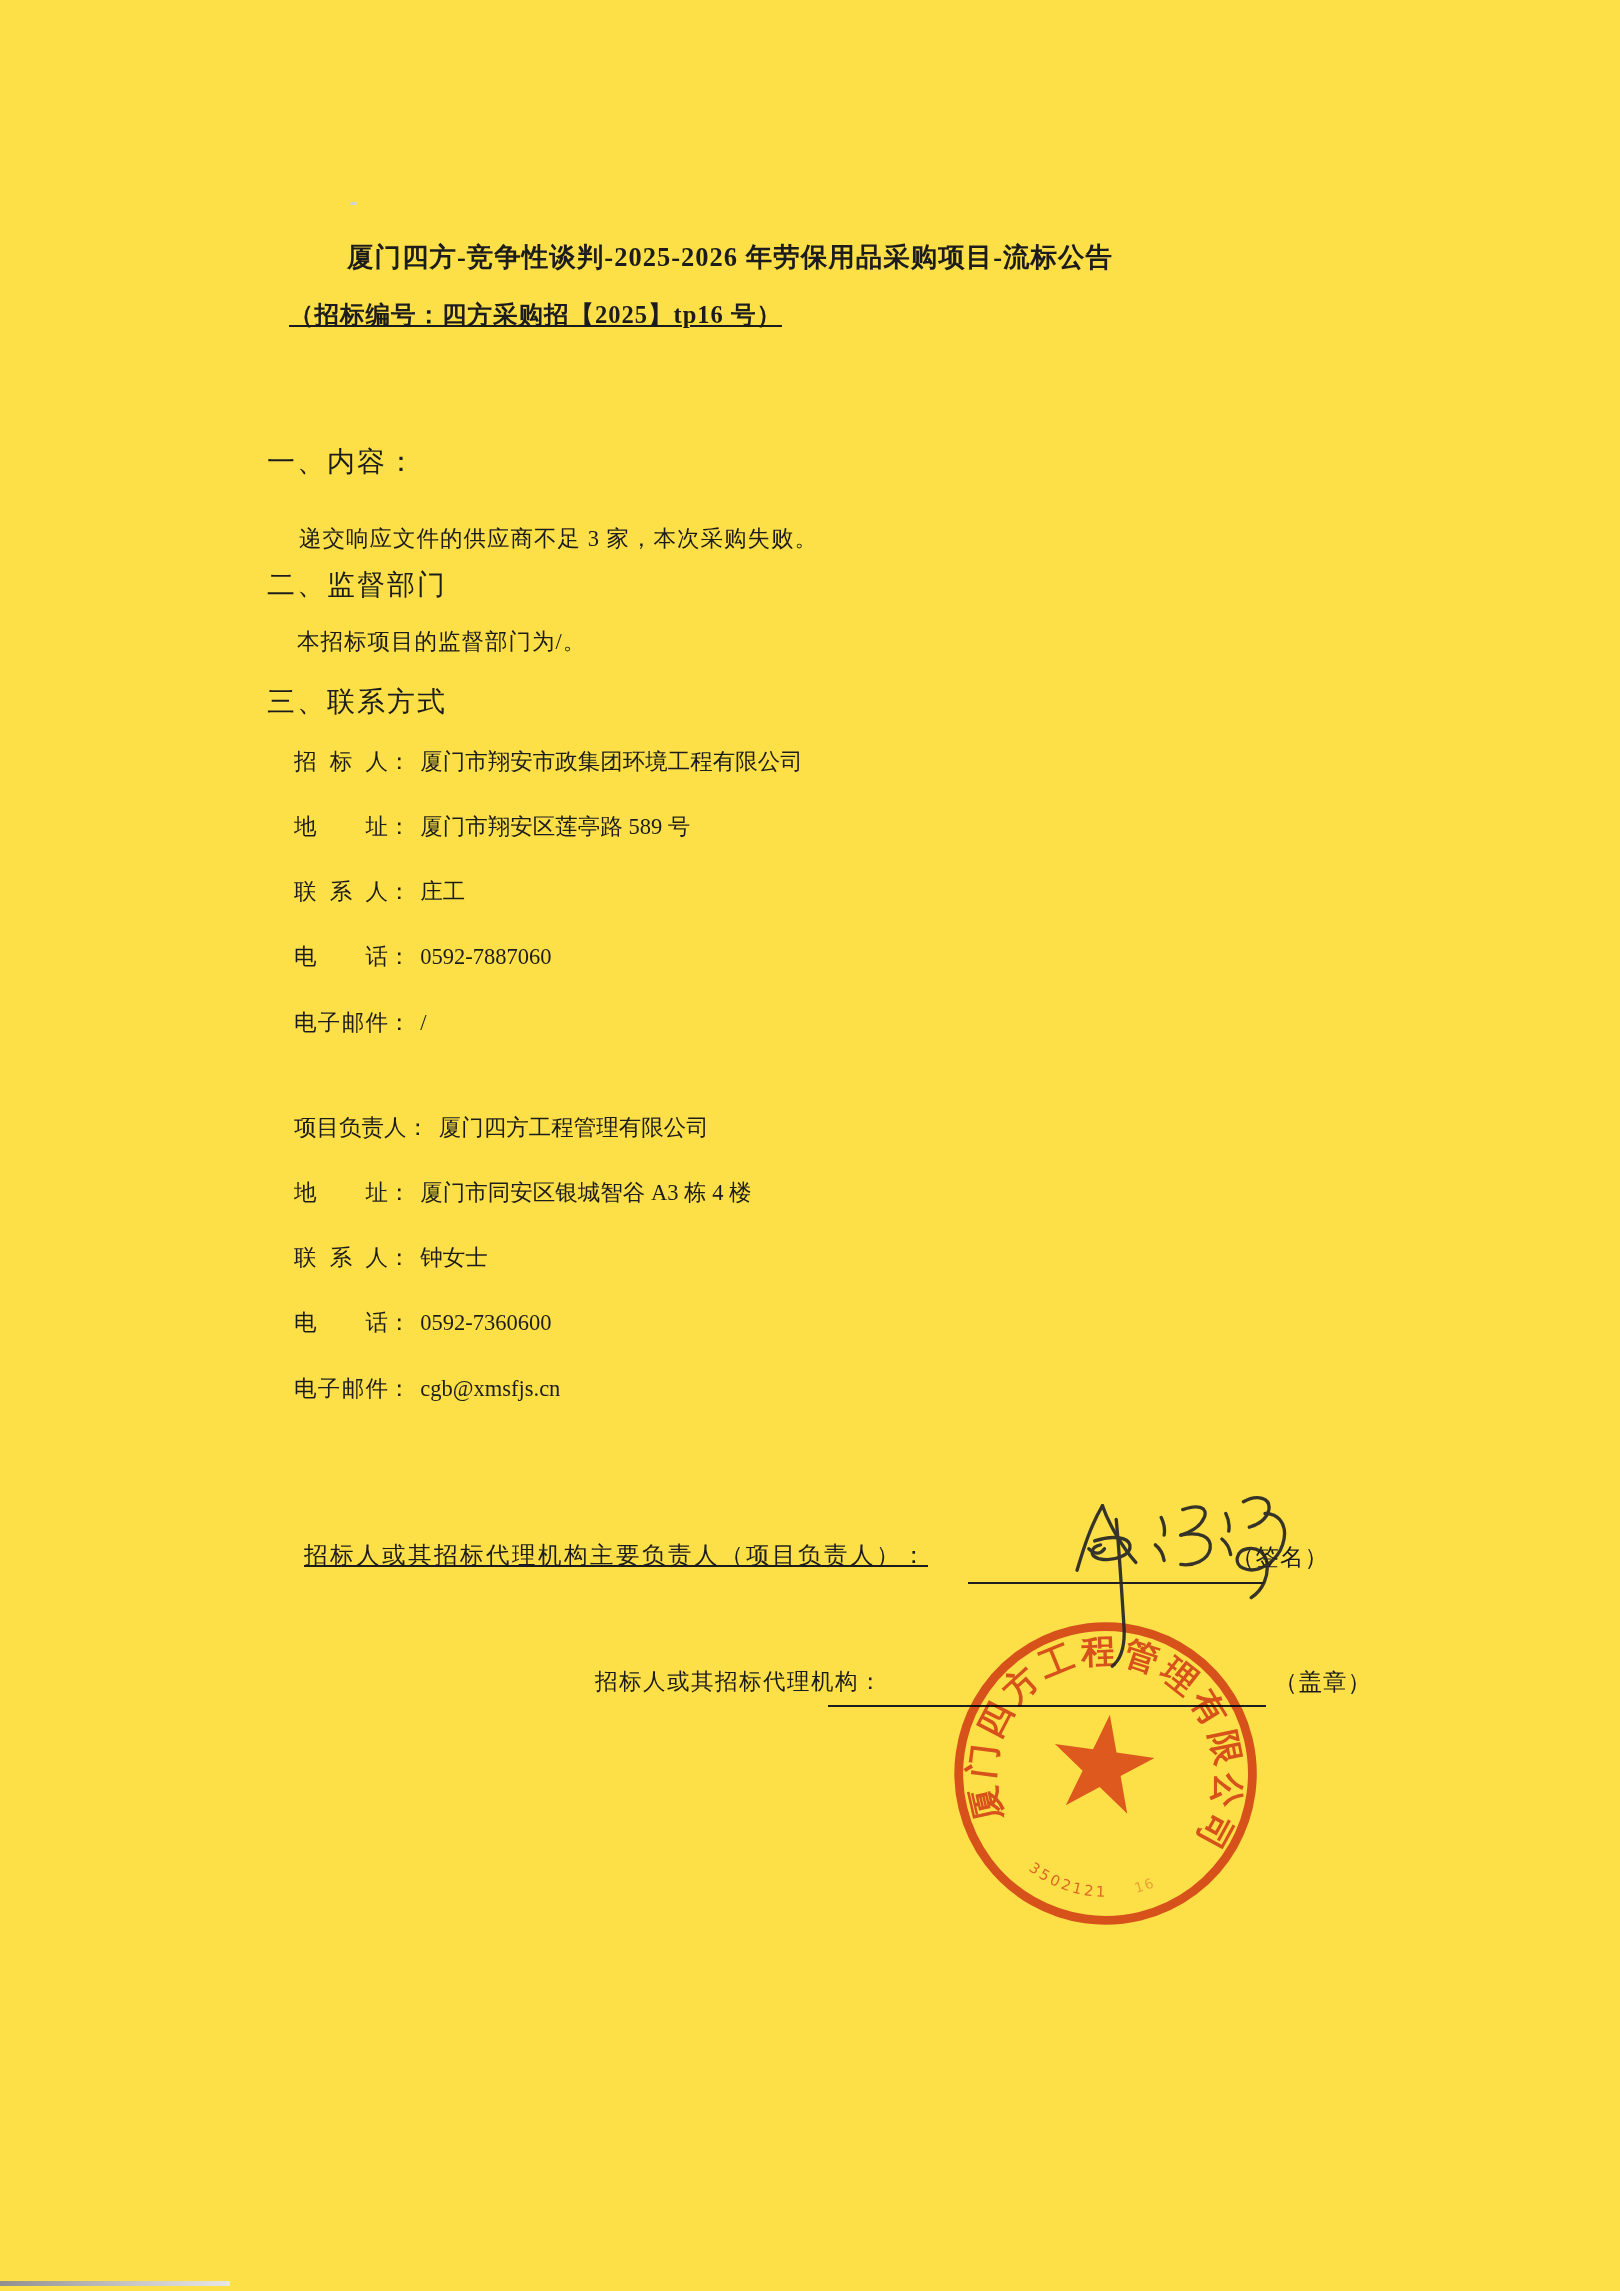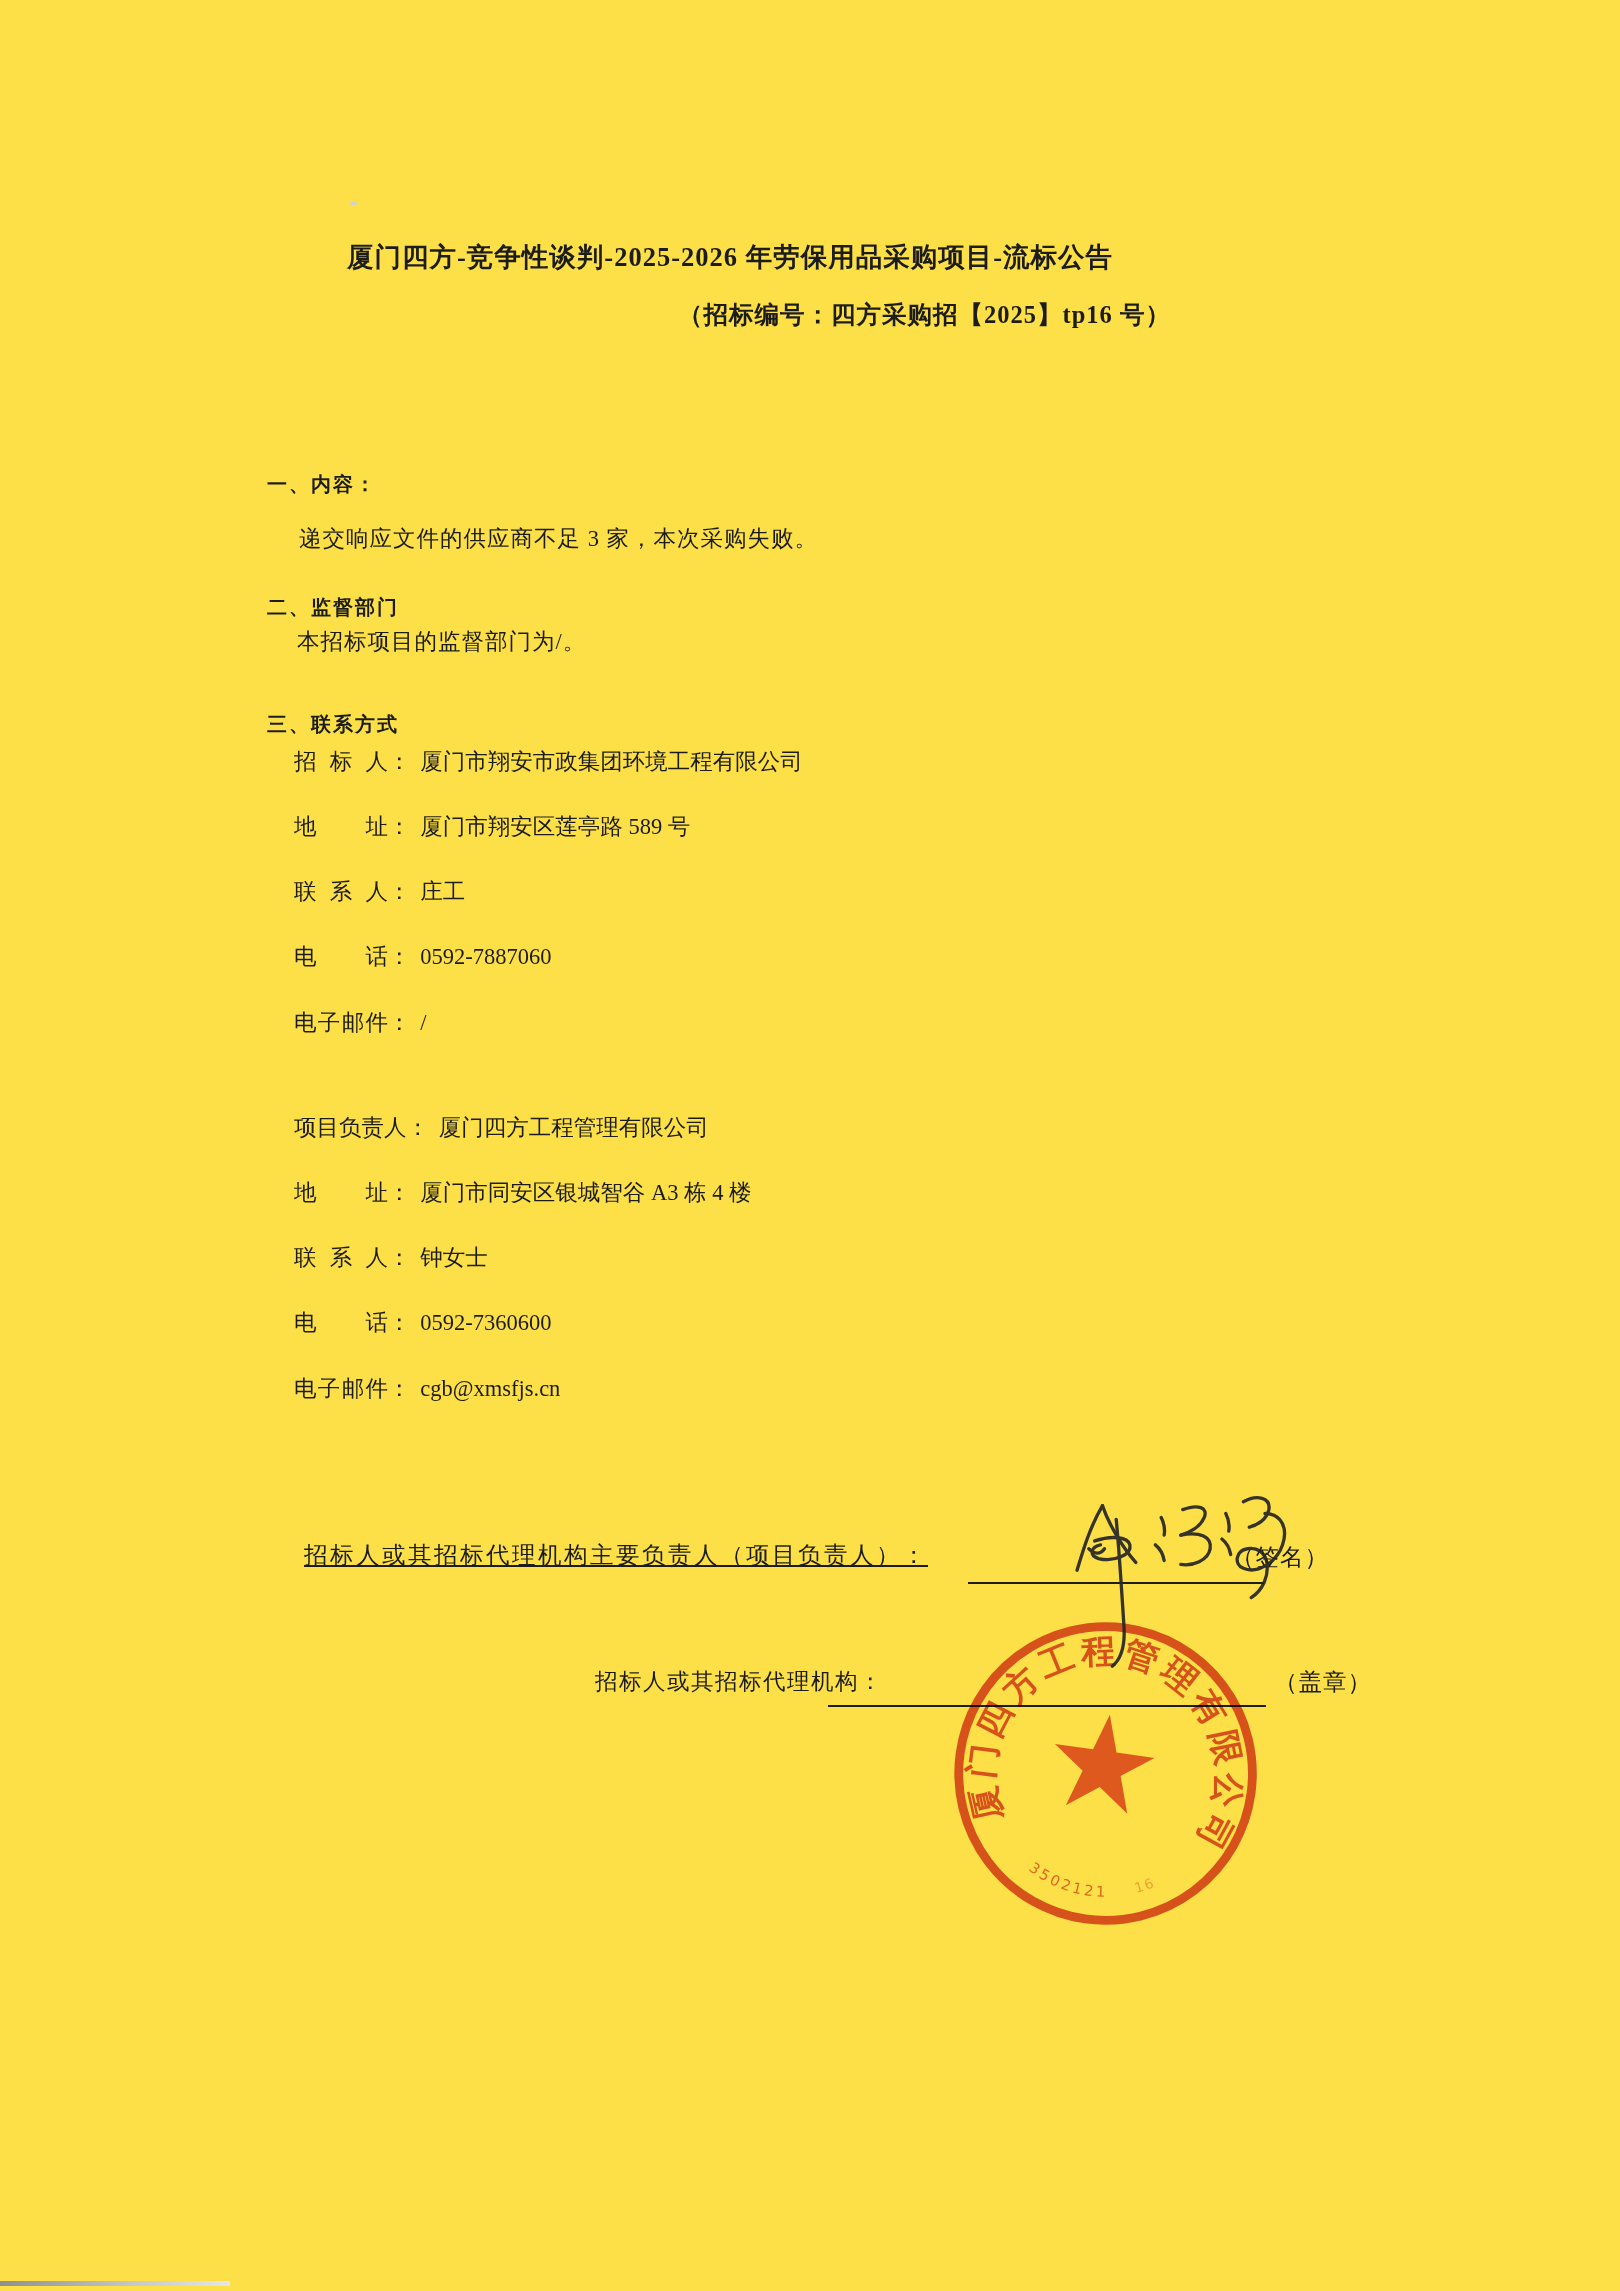--- a/index.html
+++ b/index.html
@@ -4,22 +4,22 @@
 <style>
   html,body{margin:0;padding:0;background:#888;}
   .page{
     position:relative;width:1620px;height:2292px;margin:0 auto;
     background:#fde047;overflow:hidden;
     font-family:"Liberation Serif","DejaVu Serif",serif;
     color:#1c1c1c;
   }
   .abs{position:absolute;line-height:1.25;white-space:nowrap;}
   .title{left:289px;top:241px;width:882px;text-align:center;font-size:26.5px;font-weight:bold;letter-spacing:1px;}
-  .subtitle{left:289px;top:300px;width:882px;text-align:right;font-size:24.5px;font-weight:bold;letter-spacing:1px;}
-  .sec-h{font-size:20px;font-weight:bold;letter-spacing:2px;margin-top:28px;}
+  .subtitle{left:289px;top:300px;width:882px;text-align:left;font-size:24.5px;font-weight:bold;letter-spacing:1px;text-decoration:underline;}
+  .sec-h{font-size:28px;font-weight:normal;letter-spacing:2px;}
   .sec-b{font-size:22.5px;letter-spacing:1px;}
   .contacts{display:grid;row-gap:37px;font-size:22.5px;}
   .crow{display:block;}
   .lbl{display:inline-block;width:94px;text-align:justify;text-align-last:justify;vertical-align:top;font-family:Liberation Serif, serif;}
   .lbl.wide{width:auto;text-align-last:auto;}
   .val{padding-left:9.8px;}
   .sig-label{font-size:23.5px;letter-spacing:2.5px;}
   .org-label{font-size:22.5px;letter-spacing:1.5px;}
   .uline{position:absolute;height:0;border-top:2.9px solid #1e1e1e;}
   .suffix{font-size:23.5px;letter-spacing:1px;}

